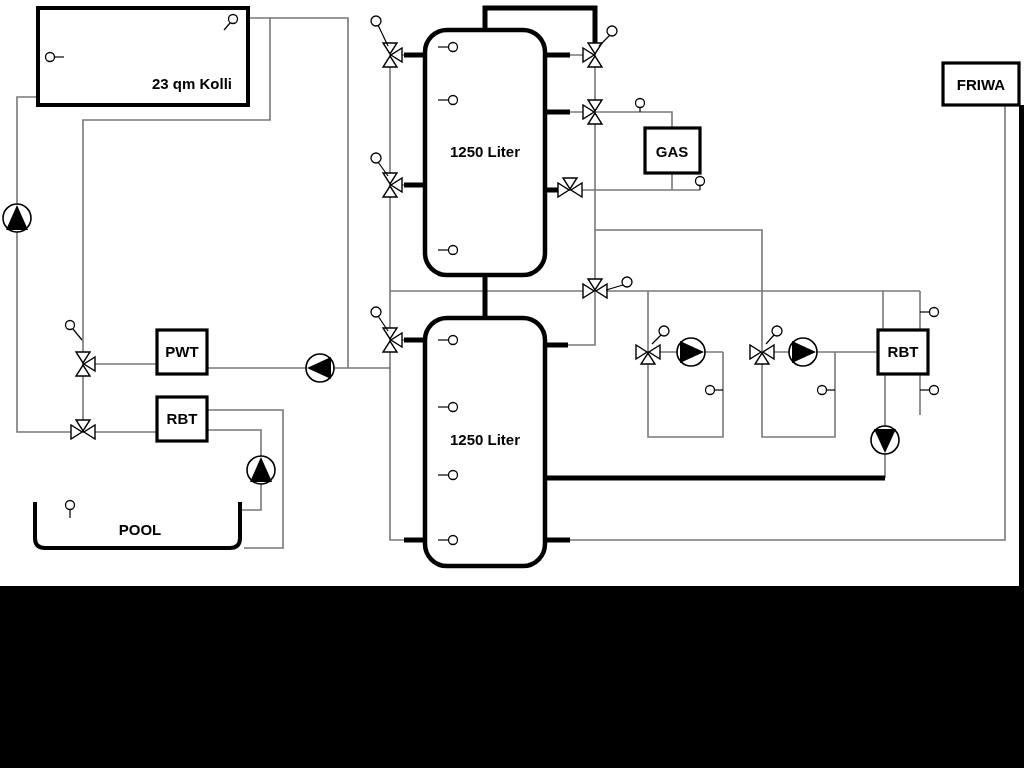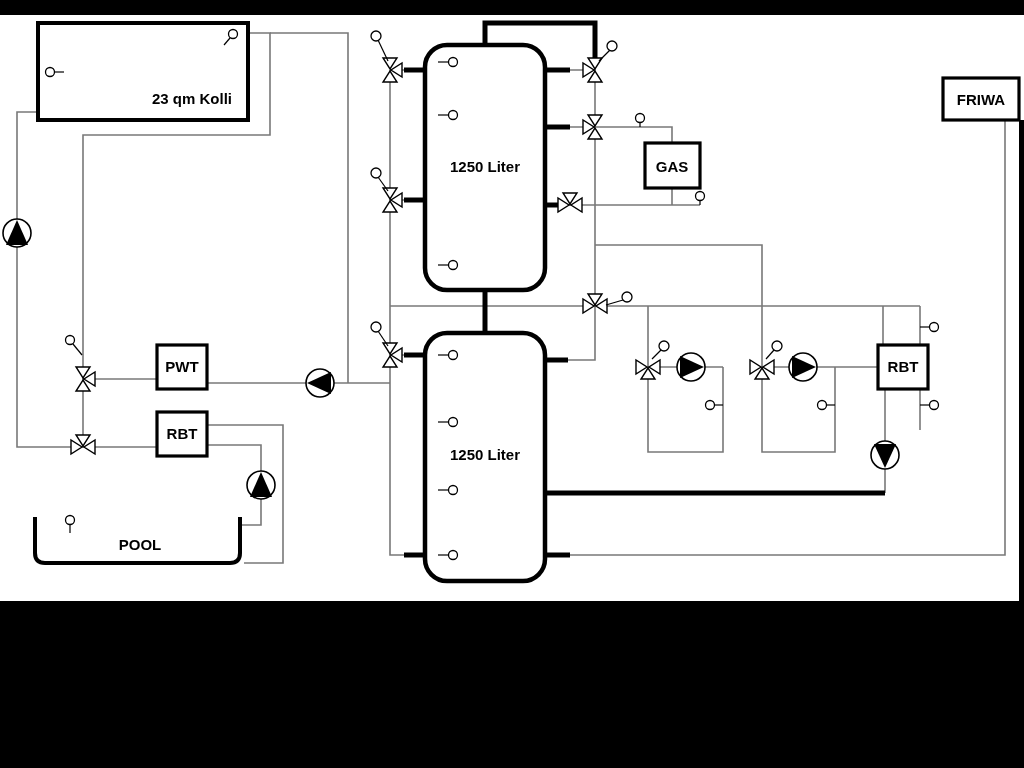--- a/index.html
+++ b/index.html
@@ -1,16 +1,16 @@
 <!DOCTYPE html>
 <html style="--bg: #ffffff; --letterbox: #000000; --pipe: #787878; --pipe-heavy: #000000; --outline: #000000; --symfill: #ffffff;"><head>
 <meta charset="utf-8">
 <style>
   html,body{margin:0;padding:0;background:#000;}
-  .canvas{position:relative;width:1024px;height:680px;background:var(--bg,#fff);overflow:hidden;margin-top:15px;}
+  .canvas{position:relative;width:1024px;height:680px;background:var(--bg,#fff);overflow:hidden;}
   svg{display:block;}
   .pipe{stroke:var(--pipe,#787878);stroke-width:1.6;fill:none;}
   .heavy{stroke:var(--pipe-heavy,#000);stroke-width:5;fill:none;stroke-linecap:butt;}
   .box{fill:var(--symfill,#fff);stroke:var(--outline,#000);stroke-width:3.2;}
   .bigbox{fill:var(--symfill,#fff);stroke:var(--outline,#000);stroke-width:4;}
   .tank{fill:var(--symfill,#fff);stroke:var(--outline,#000);stroke-width:4.5;}
   .pool{fill:none;stroke:var(--outline,#000);stroke-width:4;}
   .sym{fill:var(--symfill,#fff);stroke:var(--outline,#000);stroke-width:1.4;}
   .pumpc{fill:var(--symfill,#fff);stroke:var(--outline,#000);stroke-width:1.6;}
   .ptri{fill:var(--outline,#000);stroke:none;}

